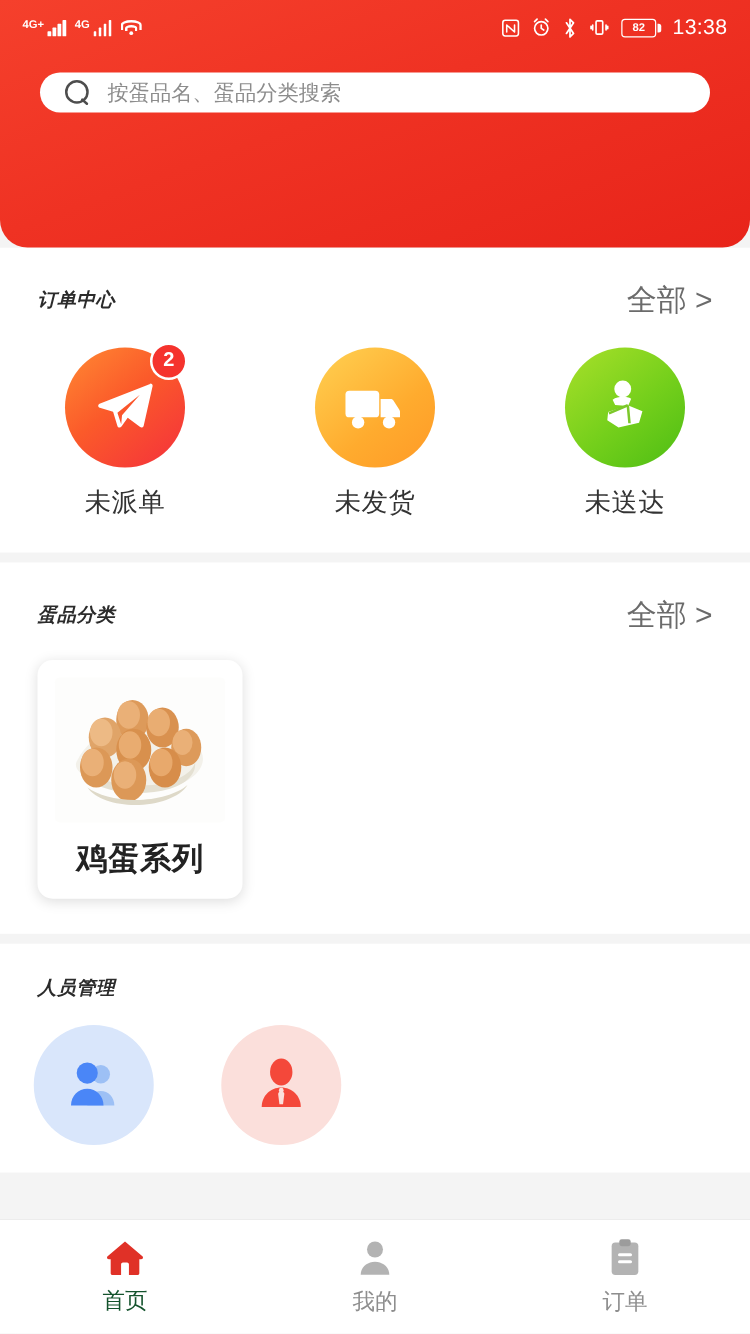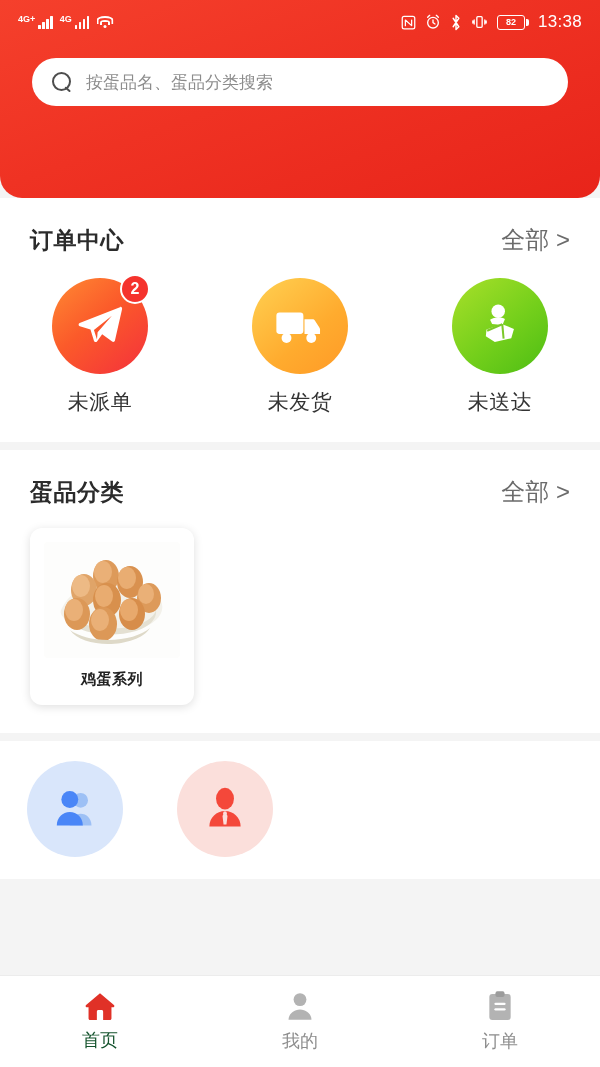--- a/index.html
+++ b/index.html
@@ -40,38 +40,38 @@
   .battery { display:flex; align-items:center; }
   .battery .body { width:28px; height:15px; border:1.6px solid #fff; border-radius:3px;
     display:flex; align-items:center; justify-content:center;
     font-size:9px; font-weight:bold; color:#fff; }
   .battery .cap { width:2.5px; height:7px; background:#fff; border-radius:0 2px 2px 0;
     margin-left:1.5px; }
   .clock { font-size:17px; letter-spacing:.3px; }
 
   
   .searchbar {
-    margin:14px 32px 0; height:48px; background:#fff; border-radius:26px;
+    margin:14px 32px 0; height:32px; background:#fff; border-radius:26px;
     display:flex; align-items:center; padding:0 20px; gap:14px;
   }
   .mag { width:20px; height:20px; position:relative; flex:0 0 auto; }
   .mag::before { content:""; position:absolute; top:0; left:0; width:15px; height:15px;
     border:2.2px solid #4d4d4d; border-radius:50%; }
   .mag::after { content:""; position:absolute; top:14px; left:13px; width:7px; height:2.2px;
     background:#4d4d4d; border-radius:2px; transform:rotate(42deg); transform-origin:left center; }
   .search-ph { color:#8c8c8c; font-size:17px; }
   .greet { margin:22px 0 0 28px; color:#fff; font-size:26px; font-weight:bold; letter-spacing:.5px; }
 
   
   .content { position:absolute; top:198px; left:0; width:600px; bottom:92px; overflow:hidden; }
   .card { background:#fff; }
   .card + .card { margin-top:8px; }
   .sec-head { display:flex; align-items:center; justify-content:space-between;
     padding:26px 30px 0; }
-  .sec-title { font-size:23px; font-weight:bold; color:#2b2b2b; letter-spacing:.5px; }
+  .sec-title { font-size:15px; font-weight:bold; color:#2b2b2b; letter-spacing:.5px;font-style:italic; }
   .sec-more { font-size:24px; color:#6b6b6b; }
 
   
   .ogrid { display:flex; padding:22px 0 26px; }
   .ocell { flex:1; display:flex; flex-direction:column; align-items:center; gap:14px; }
   .circle { width:96px; height:96px; border-radius:50%; position:relative;
     display:flex; align-items:center; justify-content:center; }
   .c-send  { background:linear-gradient(140deg,#ff8a33 0%,#fb5a2a 45%,#f4303c 100%); }
   .c-truck { background:linear-gradient(140deg,#ffd152 0%,#ffab2e 60%,#ff9a27 100%); }
   .c-carry { background:linear-gradient(140deg,#a9e02a 0%,#74cf1b 55%,#4dbd14 100%); }
@@ -81,21 +81,21 @@
     display:flex; align-items:center; justify-content:center; border:2.5px solid #fff; padding:0 6px; }
   .ocell .lbl { font-size:21px; color:#333; letter-spacing:.5px; }
 
   
   .cat-wrap { padding:20px 30px 28px; display:flex; gap:18px; }
   .cat-card { width:164px; background:#fff; border-radius:12px;
     box-shadow:0 2px 10px rgba(0,0,0,.13); padding:14px 14px 16px;
     display:flex; flex-direction:column; align-items:center; gap:12px; }
   .egg-img { width:136px; height:116px; border-radius:4px; position:relative;
     overflow:hidden; background:#fdfdfc; }
-  .cat-name { font-size:15px; font-weight:bold; color:#222; letter-spacing:.5px; }
+  .cat-name { font-size:25px; font-weight:bold; color:#222; letter-spacing:.5px; }
 
   
   .pgrid { display:flex; padding:20px 0 10px; }
   .pcell { flex:1; display:flex; flex-direction:column; align-items:center; gap:12px; }
   .pcircle { width:96px; height:96px; border-radius:50%;
     display:flex; align-items:center; justify-content:center; }
   .p-blue { background:#d9e6fb; }
   .p-red  { background:#fbdfdb; }
   .pcell .lbl { font-size:20px; color:#333; }
 
@@ -251,20 +251,23 @@
               <ellipse cx="56" cy="78" rx="9" ry="11" fill="#eab077"></ellipse>
               <path d="M26 88c8 6 22 10 38 10 18 0 34-5 42-12-6 10-24 16-42 16-16 0-32-5-38-14z" fill="#ded9c8"></path>
             </svg>
           </div>
           <span class="cat-name">鸡蛋系列</span>
         </div>
       </div>
     </div>
 
     <div class="card">
+      <div class="sec-head">
+        <span class="sec-title">人员管理</span>
+      </div>
       <div class="pgrid">
         <div class="pcell">
           <div class="pcircle p-blue">
             <svg width="52" height="52" viewBox="0 0 24 24">
               <circle cx="14.6" cy="8" r="3.4" fill="#9dc0f5"></circle>
               <path d="M9.6 19.6c0-3.2 2.3-5.4 5-5.4s5 2.2 5 5.4H9.6z" fill="#9dc0f5"></path>
               <circle cx="9.6" cy="7.6" r="3.9" fill="#4a86f7"></circle>
               <path d="M3.6 19.6c0-3.6 2.7-6.2 6-6.2s6 2.6 6 6.2H3.6z" fill="#4a86f7"></path>
             </svg>
           </div>

